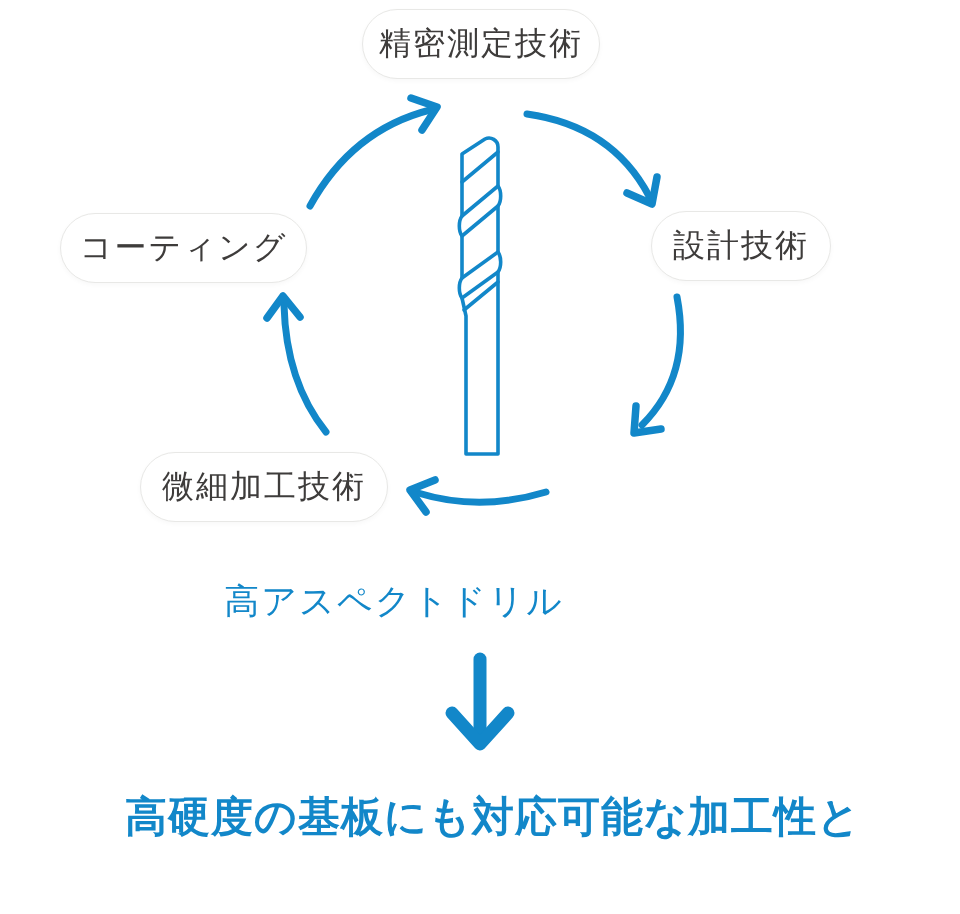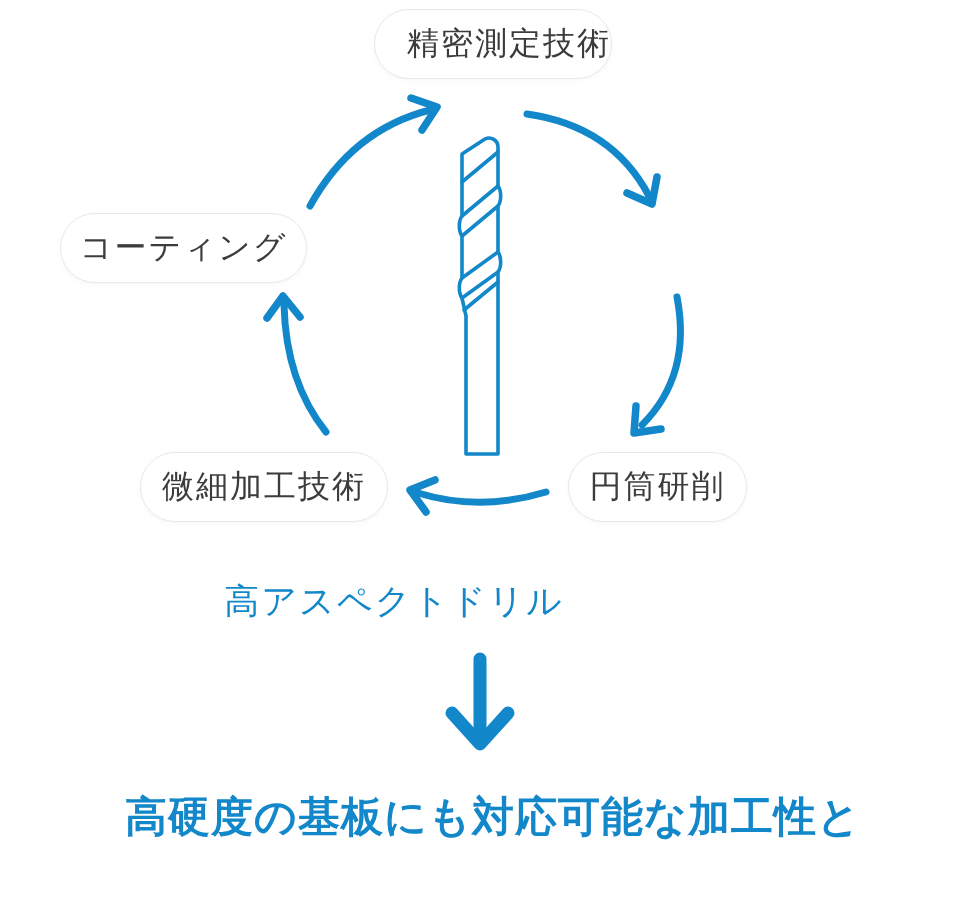--- a/index.html
+++ b/index.html
@@ -27,21 +27,21 @@
     display:flex;align-items:center;justify-content:center;
     box-shadow:0 2px 5px rgba(0,0,0,0.03);
   }
   .pill span{
     color:var(--ink);
     font-size:32px;
     font-weight:500;
     letter-spacing:2px;
     white-space:nowrap;
   }
-  .pill-top{left:374px;top:9px;width:238px;justify-content:flex-end;}
+  .pill-top{left:362px;top:9px;width:238px;}
   .pill-right{left:651px;top:211px;width:180px;}
   .pill-bottom-right{left:568px;top:452px;width:179px;}
   .pill-bottom-left{left:140px;top:452px;width:248px;}
   .pill-left{left:60px;top:213px;width:247px;}
 
   
   svg{position:absolute;overflow:visible;}
   .arc{stroke:var(--accent);stroke-width:7;fill:none;stroke-linecap:round;}
   .arc-head{stroke:var(--accent);stroke-width:7.5;fill:none;stroke-linecap:round;stroke-linejoin:round;}
   .drill-line{stroke:var(--accent);stroke-width:3.6;fill:none;stroke-linecap:round;stroke-linejoin:round;}
@@ -113,22 +113,22 @@
     <path class="drill-line" d="M 6 80 L 42 50"></path>
     <path class="drill-line" d="M 6 100 L 42 70"></path>
     <path class="drill-line" d="M 6 142 L 42 116"></path>
     <path class="drill-line" d="M 6 162 L 42 136"></path>
     <path class="drill-line" d="M 8 174 L 42 146"></path>
   </svg>
 
   <div class="pill pill-top">
     <span>精密測定技術</span>
   </div>
-  <div class="pill pill-bottom-right">
-    <span>円筒研削</span>
+  <div class="pill pill-right">
+    <span>設計技術</span>
   </div>
   <div class="pill pill-bottom-left">
     <span>微細加工技術</span>
   </div>
   <div class="pill pill-left">
     <span>コーティング</span>
   </div>
 
   <div class="product-label">高アスペクトドリル</div>
 

